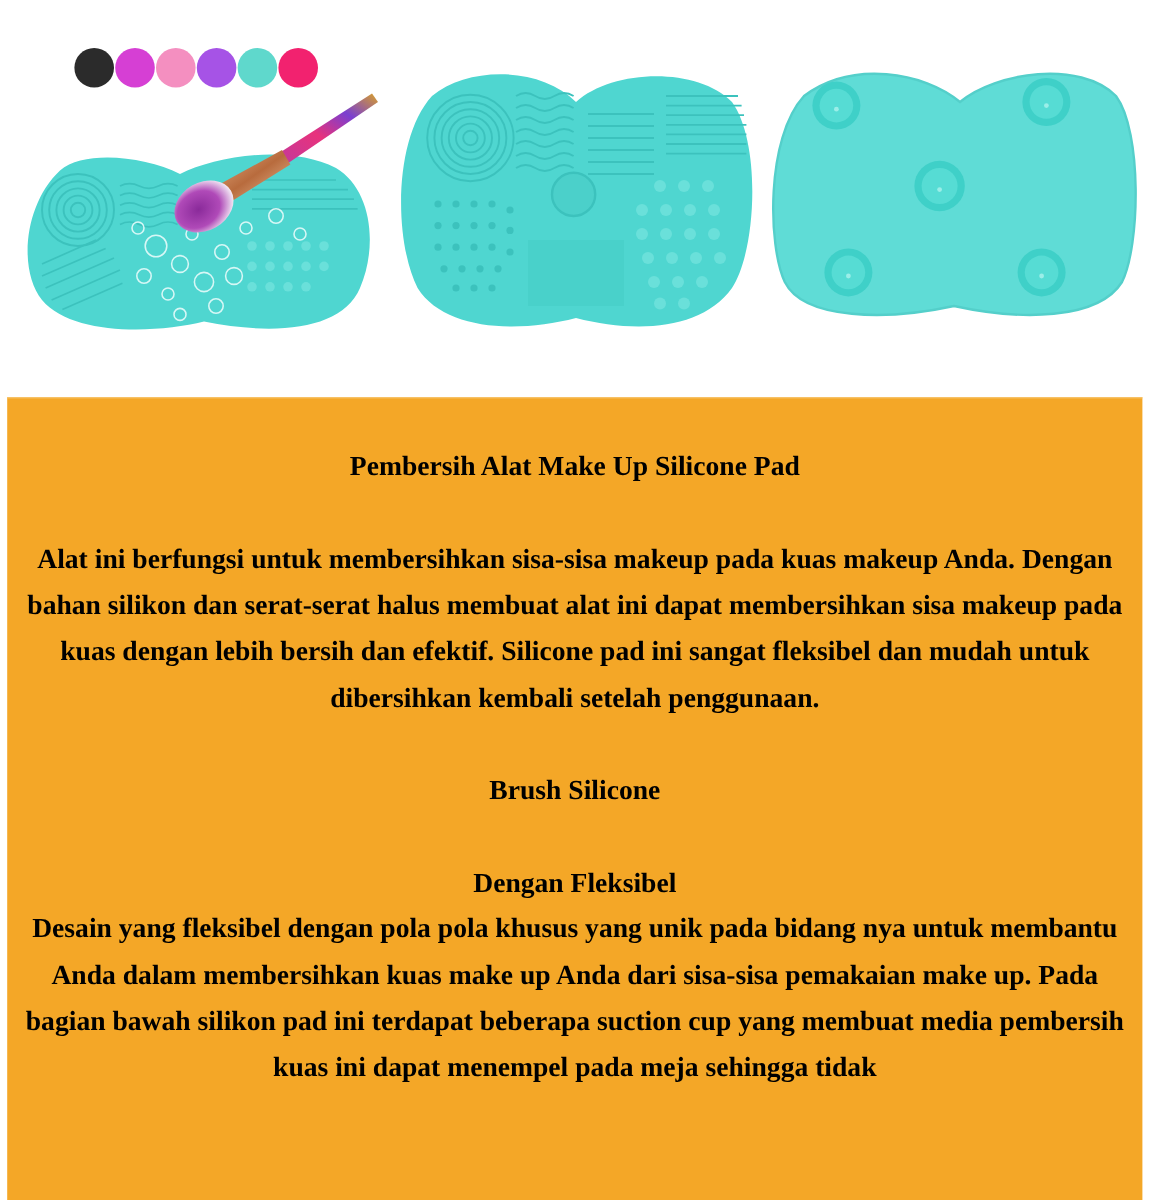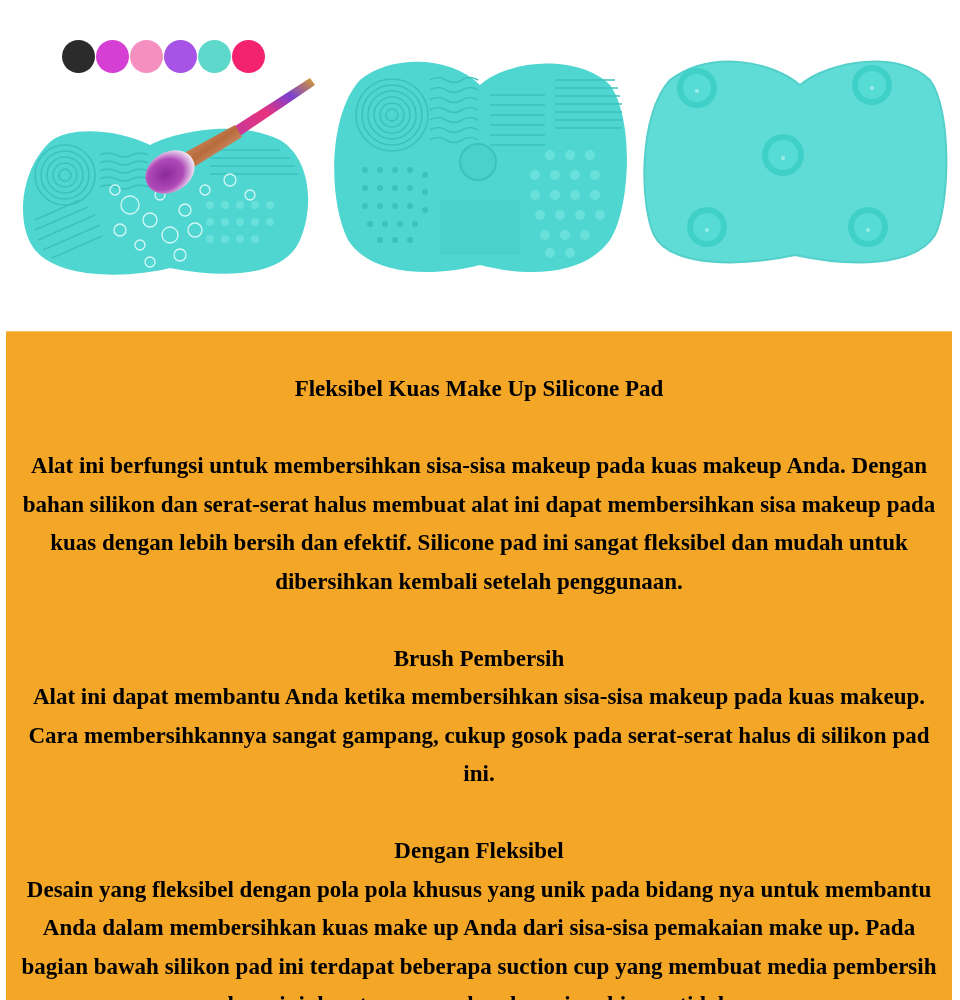--- a/index.html
+++ b/index.html
@@ -248,23 +248,22 @@
             <circle cx="228" cy="172" r="14" fill="#56dcd4"></circle>
             <circle cx="228" cy="175" r="2" fill="#9beee8"></circle>
           </g>
       </g>
     </svg>
   </div>
 </div>
 
 <div class="info-box">
   <div class="info-inner">
-    <p class="title">Fleksibel Kuas Make Up Silicone Pad</p>
+    <p class="title">Pembersih Alat Make Up Silicone Pad</p>
     <div class="spacer"></div>
     <p class="para">Alat ini berfungsi untuk membersihkan sisa-sisa makeup pada kuas makeup Anda. Dengan bahan silikon dan serat-serat halus membuat alat ini dapat membersihkan sisa makeup pada kuas dengan lebih bersih dan efektif. Silicone pad ini sangat fleksibel dan mudah untuk dibersihkan kembali setelah penggunaan.</p>
     <div class="spacer"></div>
-    <p class="section-heading">Brush Pembersih</p>
-    <p class="para">Alat ini dapat membantu Anda ketika membersihkan sisa-sisa makeup pada kuas makeup. Cara membersihkannya sangat gampang, cukup gosok pada serat-serat halus di silikon pad ini.</p>
+    <p class="section-heading">Brush Silicone</p>
     <div class="spacer"></div>
     <p class="section-heading">Dengan Fleksibel</p>
     <p class="para">Desain yang fleksibel dengan pola pola khusus yang unik pada bidang nya untuk membantu Anda dalam membersihkan kuas make up Anda dari sisa-sisa pemakaian make up. Pada bagian bawah silikon pad ini terdapat beberapa suction cup yang membuat media pembersih kuas ini dapat menempel pada meja sehingga tidak</p>
   </div>
 </div>
 
 </body></html>

